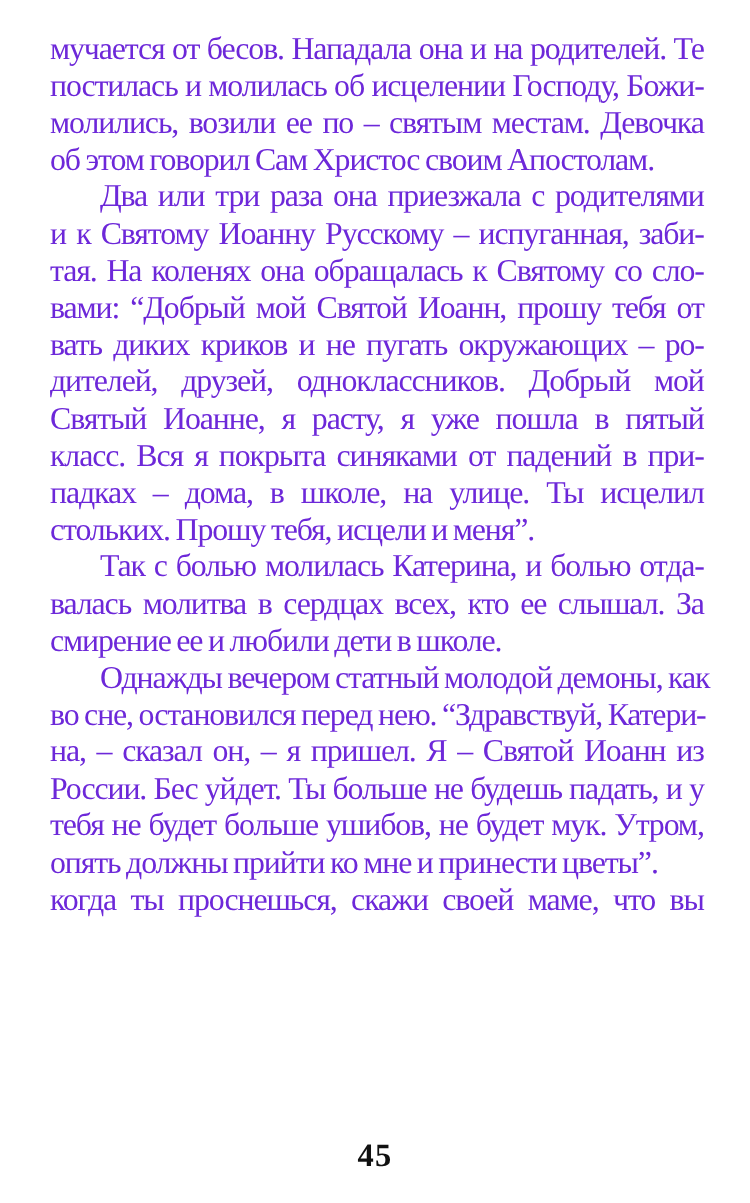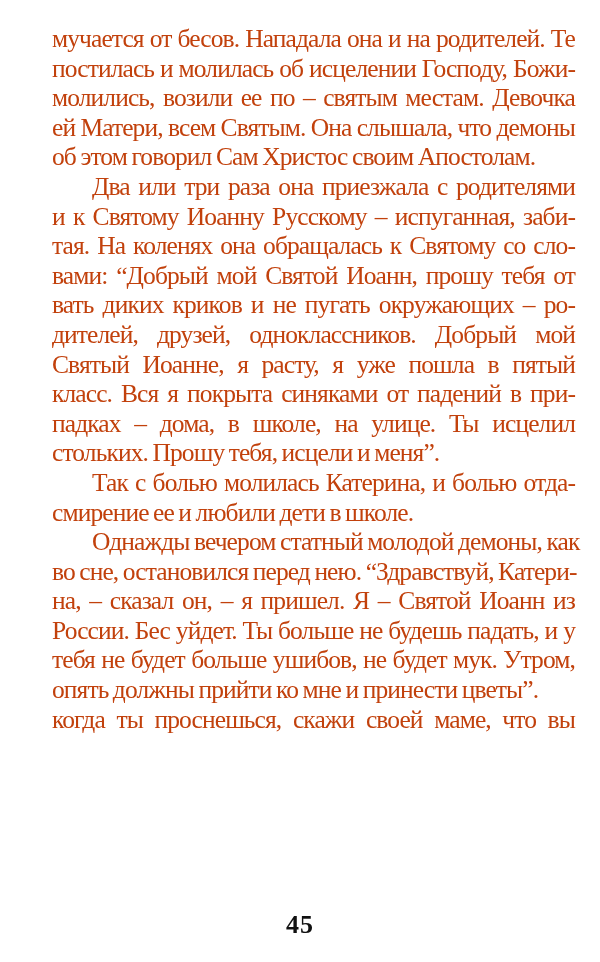--- a/index.html
+++ b/index.html
@@ -1,56 +1,56 @@
 <!DOCTYPE html>
 <html><head>
 <meta charset="utf-8">
 <style>
   html, body { margin: 0; padding: 0; background: #ffffff; }
   body { width: 600px; height: 962px; position: relative; overflow: hidden; }
   .page {
-    position: absolute; left: 52px; top: 24px; width: 523px;
+    position: absolute; left: 40px; top: 24px; width: 523px;
     font-family: "Liberation Serif", "DejaVu Serif", serif;
-    font-size: 25.5px; line-height: 29.6px; color: #c2410c;
+    font-size: 25.5px; line-height: 29.6px; color: #6d28d9;
     letter-spacing: -0.9px; word-spacing: -1px;
   }
   .line { display: block; white-space: nowrap; text-align: justify; text-align-last: justify; height: 29.6px; }
   .line.last { text-align-last: left; }
   .line.indent { padding-left: 40px; }
   .page-number {
     position: absolute; left: 0; width: 600px; top: 910px; text-align: center;
     font-family: "Liberation Serif", "DejaVu Serif", serif; font-weight: bold;
     font-size: 26px; color: #111111; letter-spacing: 1px;
   }
 </style>
 </head>
 <body>
 
 <div class="page">
   <div>
     <span class="line">мучается от бесов. Нападала она и на родителей. Те</span>
     <span class="line">постилась и молилась об исцелении Господу, Божи-</span>
     <span class="line">молились, возили ее по – святым местам. Девочка</span>
-    <span class="line">ей Матери, всем Святым. Она слышала, что демоны</span>
     <span class="line last">об этом говорил Сам Христос своим Апостолам.</span>
   </div>
   <div>
     <span class="line indent">Два или три раза она приезжала с родителями</span>
     <span class="line">и к Святому Иоанну Русскому – испуганная, заби-</span>
     <span class="line">тая. На коленях она обращалась к Святому со сло-</span>
     <span class="line">вами: “Добрый мой Святой Иоанн, прошу тебя от</span>
     <span class="line">вать диких криков и не пугать окружающих – ро-</span>
     <span class="line">дителей, друзей, одноклассников. Добрый мой</span>
     <span class="line">Святый Иоанне, я расту, я уже пошла в пятый</span>
     <span class="line">класс. Вся я покрыта синяками от падений в при-</span>
     <span class="line">падках – дома, в школе, на улице. Ты исцелил</span>
     <span class="line last">стольких. Прошу тебя, исцели и меня”.</span>
   </div>
   <div>
     <span class="line indent">Так с болью молилась Катерина, и болью отда-</span>
+    <span class="line">валась молитва в сердцах всех, кто ее слышал. За</span>
     <span class="line last">смирение ее и любили дети в школе.</span>
   </div>
   <div>
     <span class="line indent">Однажды вечером статный молодой демоны, как</span>
     <span class="line">во сне, остановился перед нею. “Здравствуй, Катери-</span>
     <span class="line">на, – сказал он, – я пришел. Я – Святой Иоанн из</span>
     <span class="line">России. Бес уйдет. Ты больше не будешь падать, и у</span>
     <span class="line">тебя не будет больше ушибов, не будет мук. Утром,</span>
     <span class="line last">опять должны прийти ко мне и принести цветы”.</span>
     <span class="line">когда ты проснешься, скажи своей маме, что вы</span>

